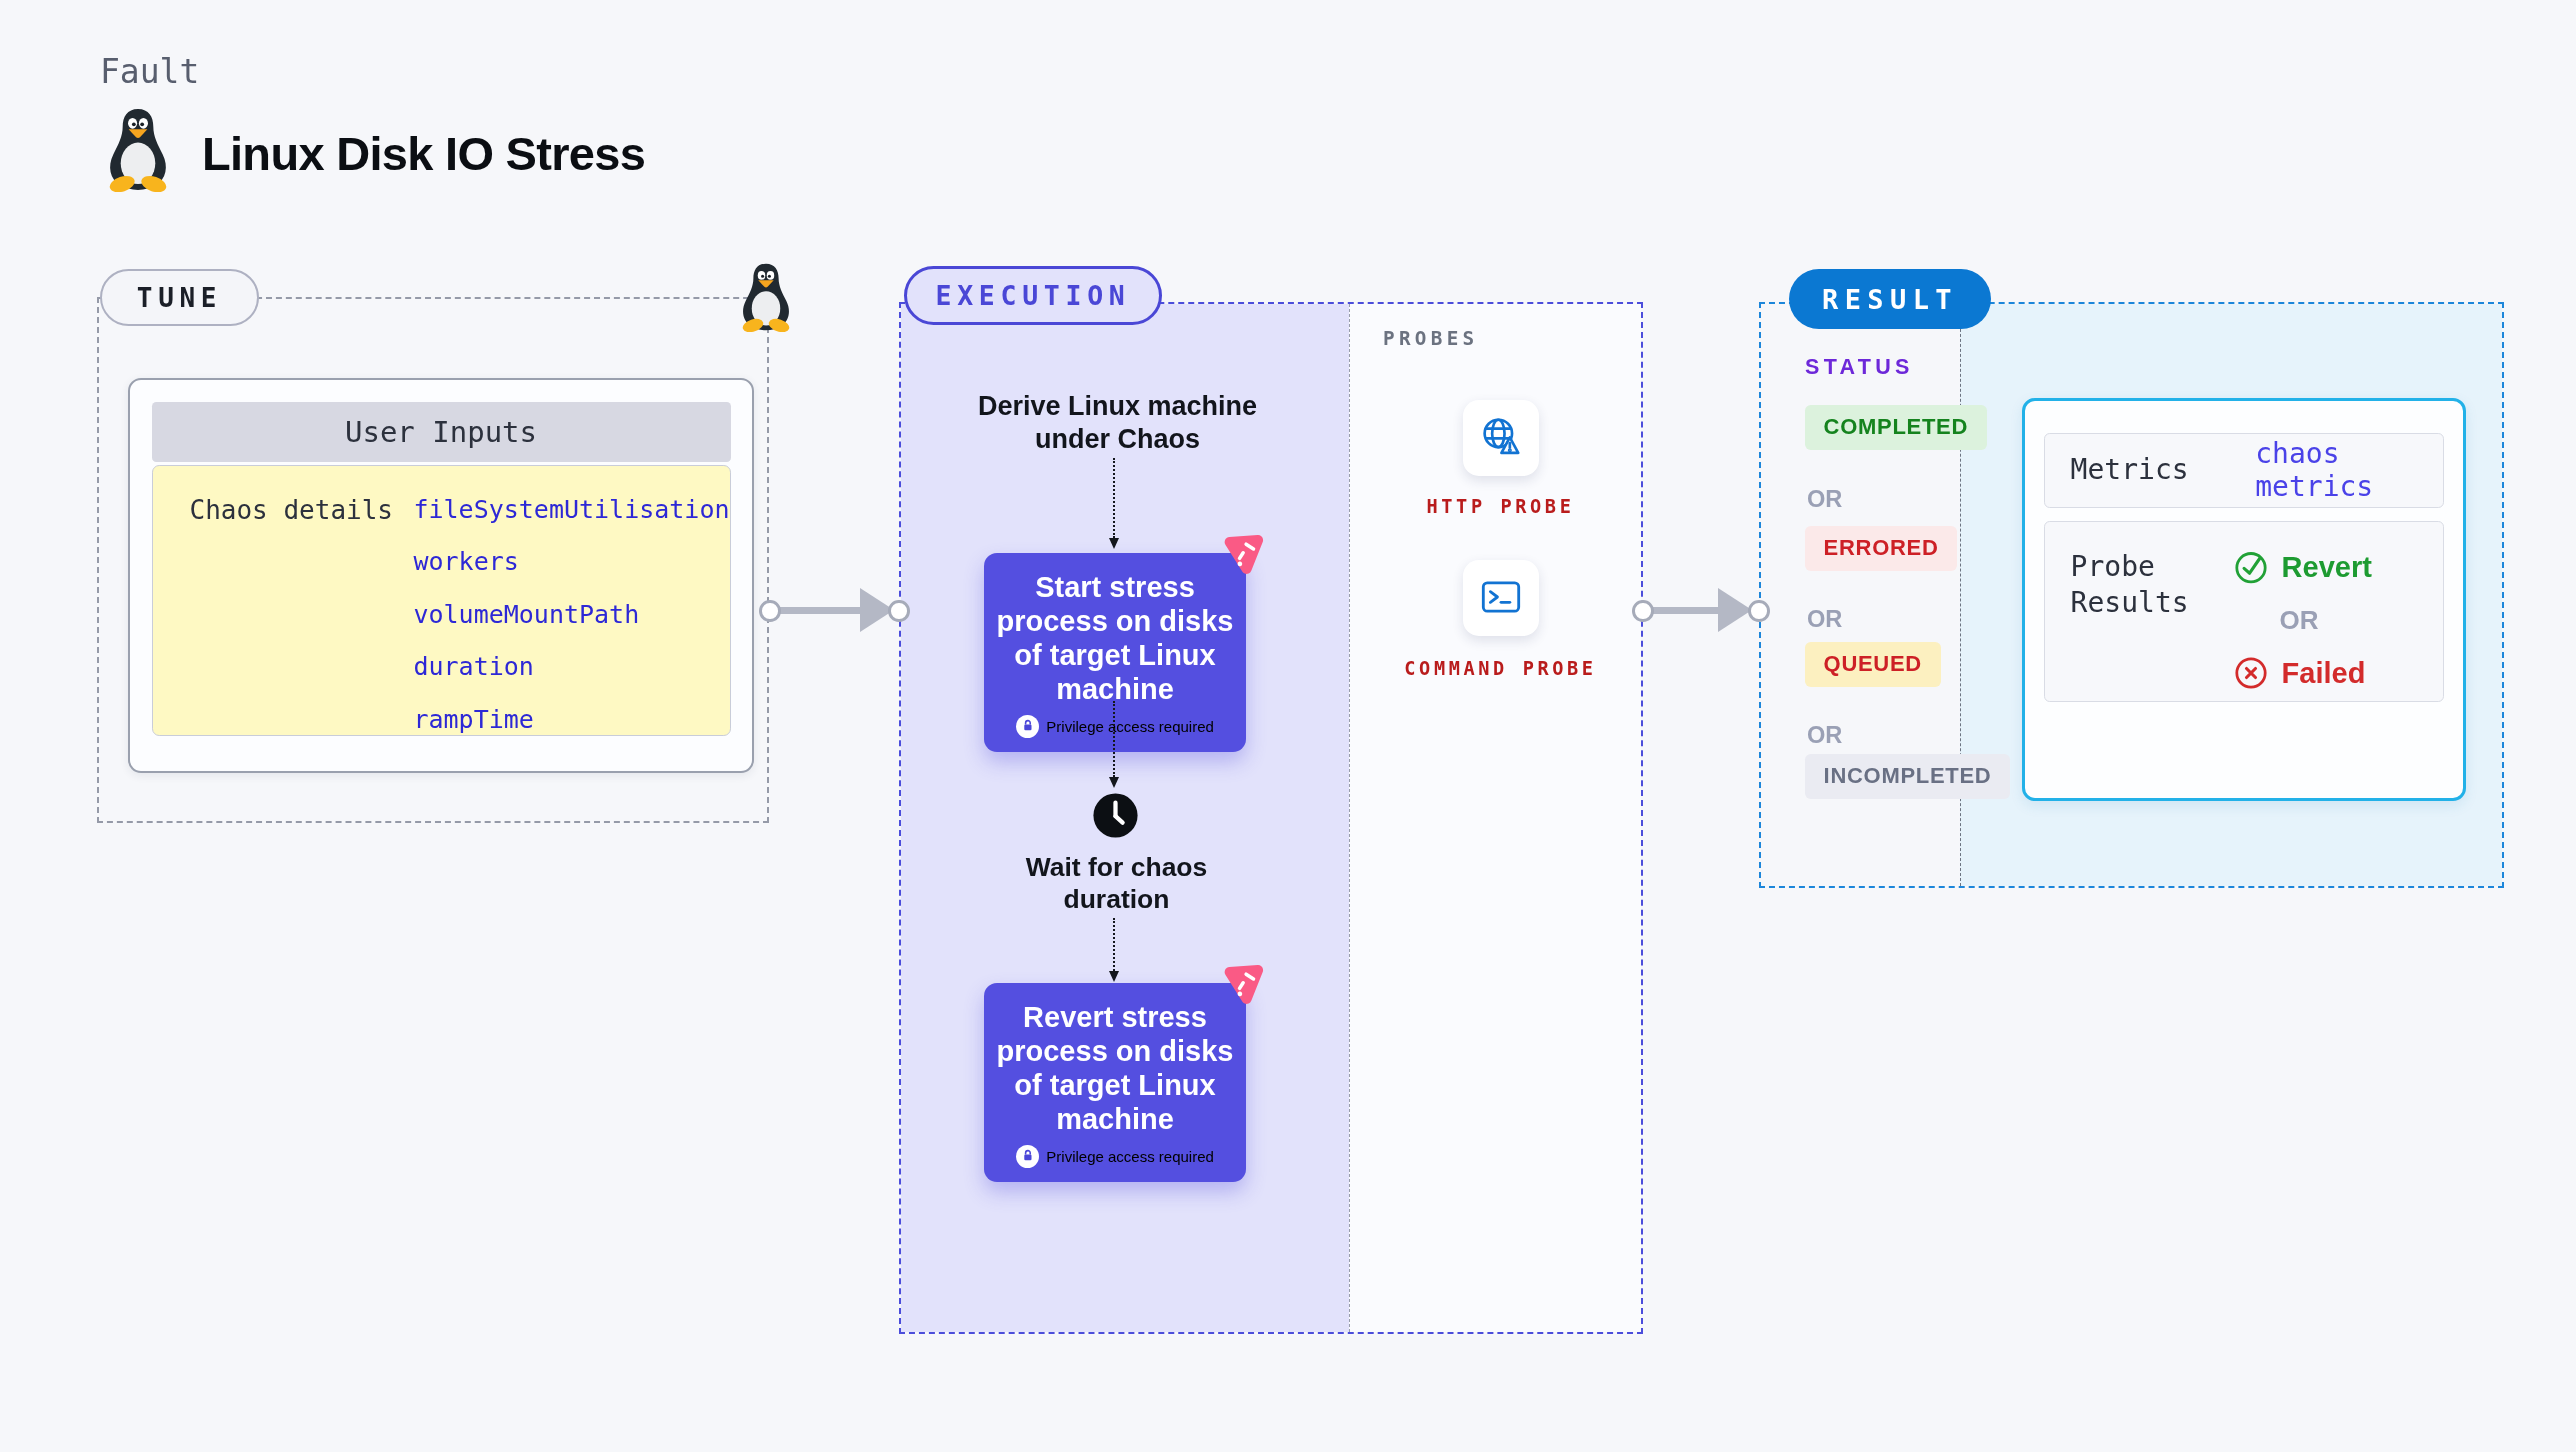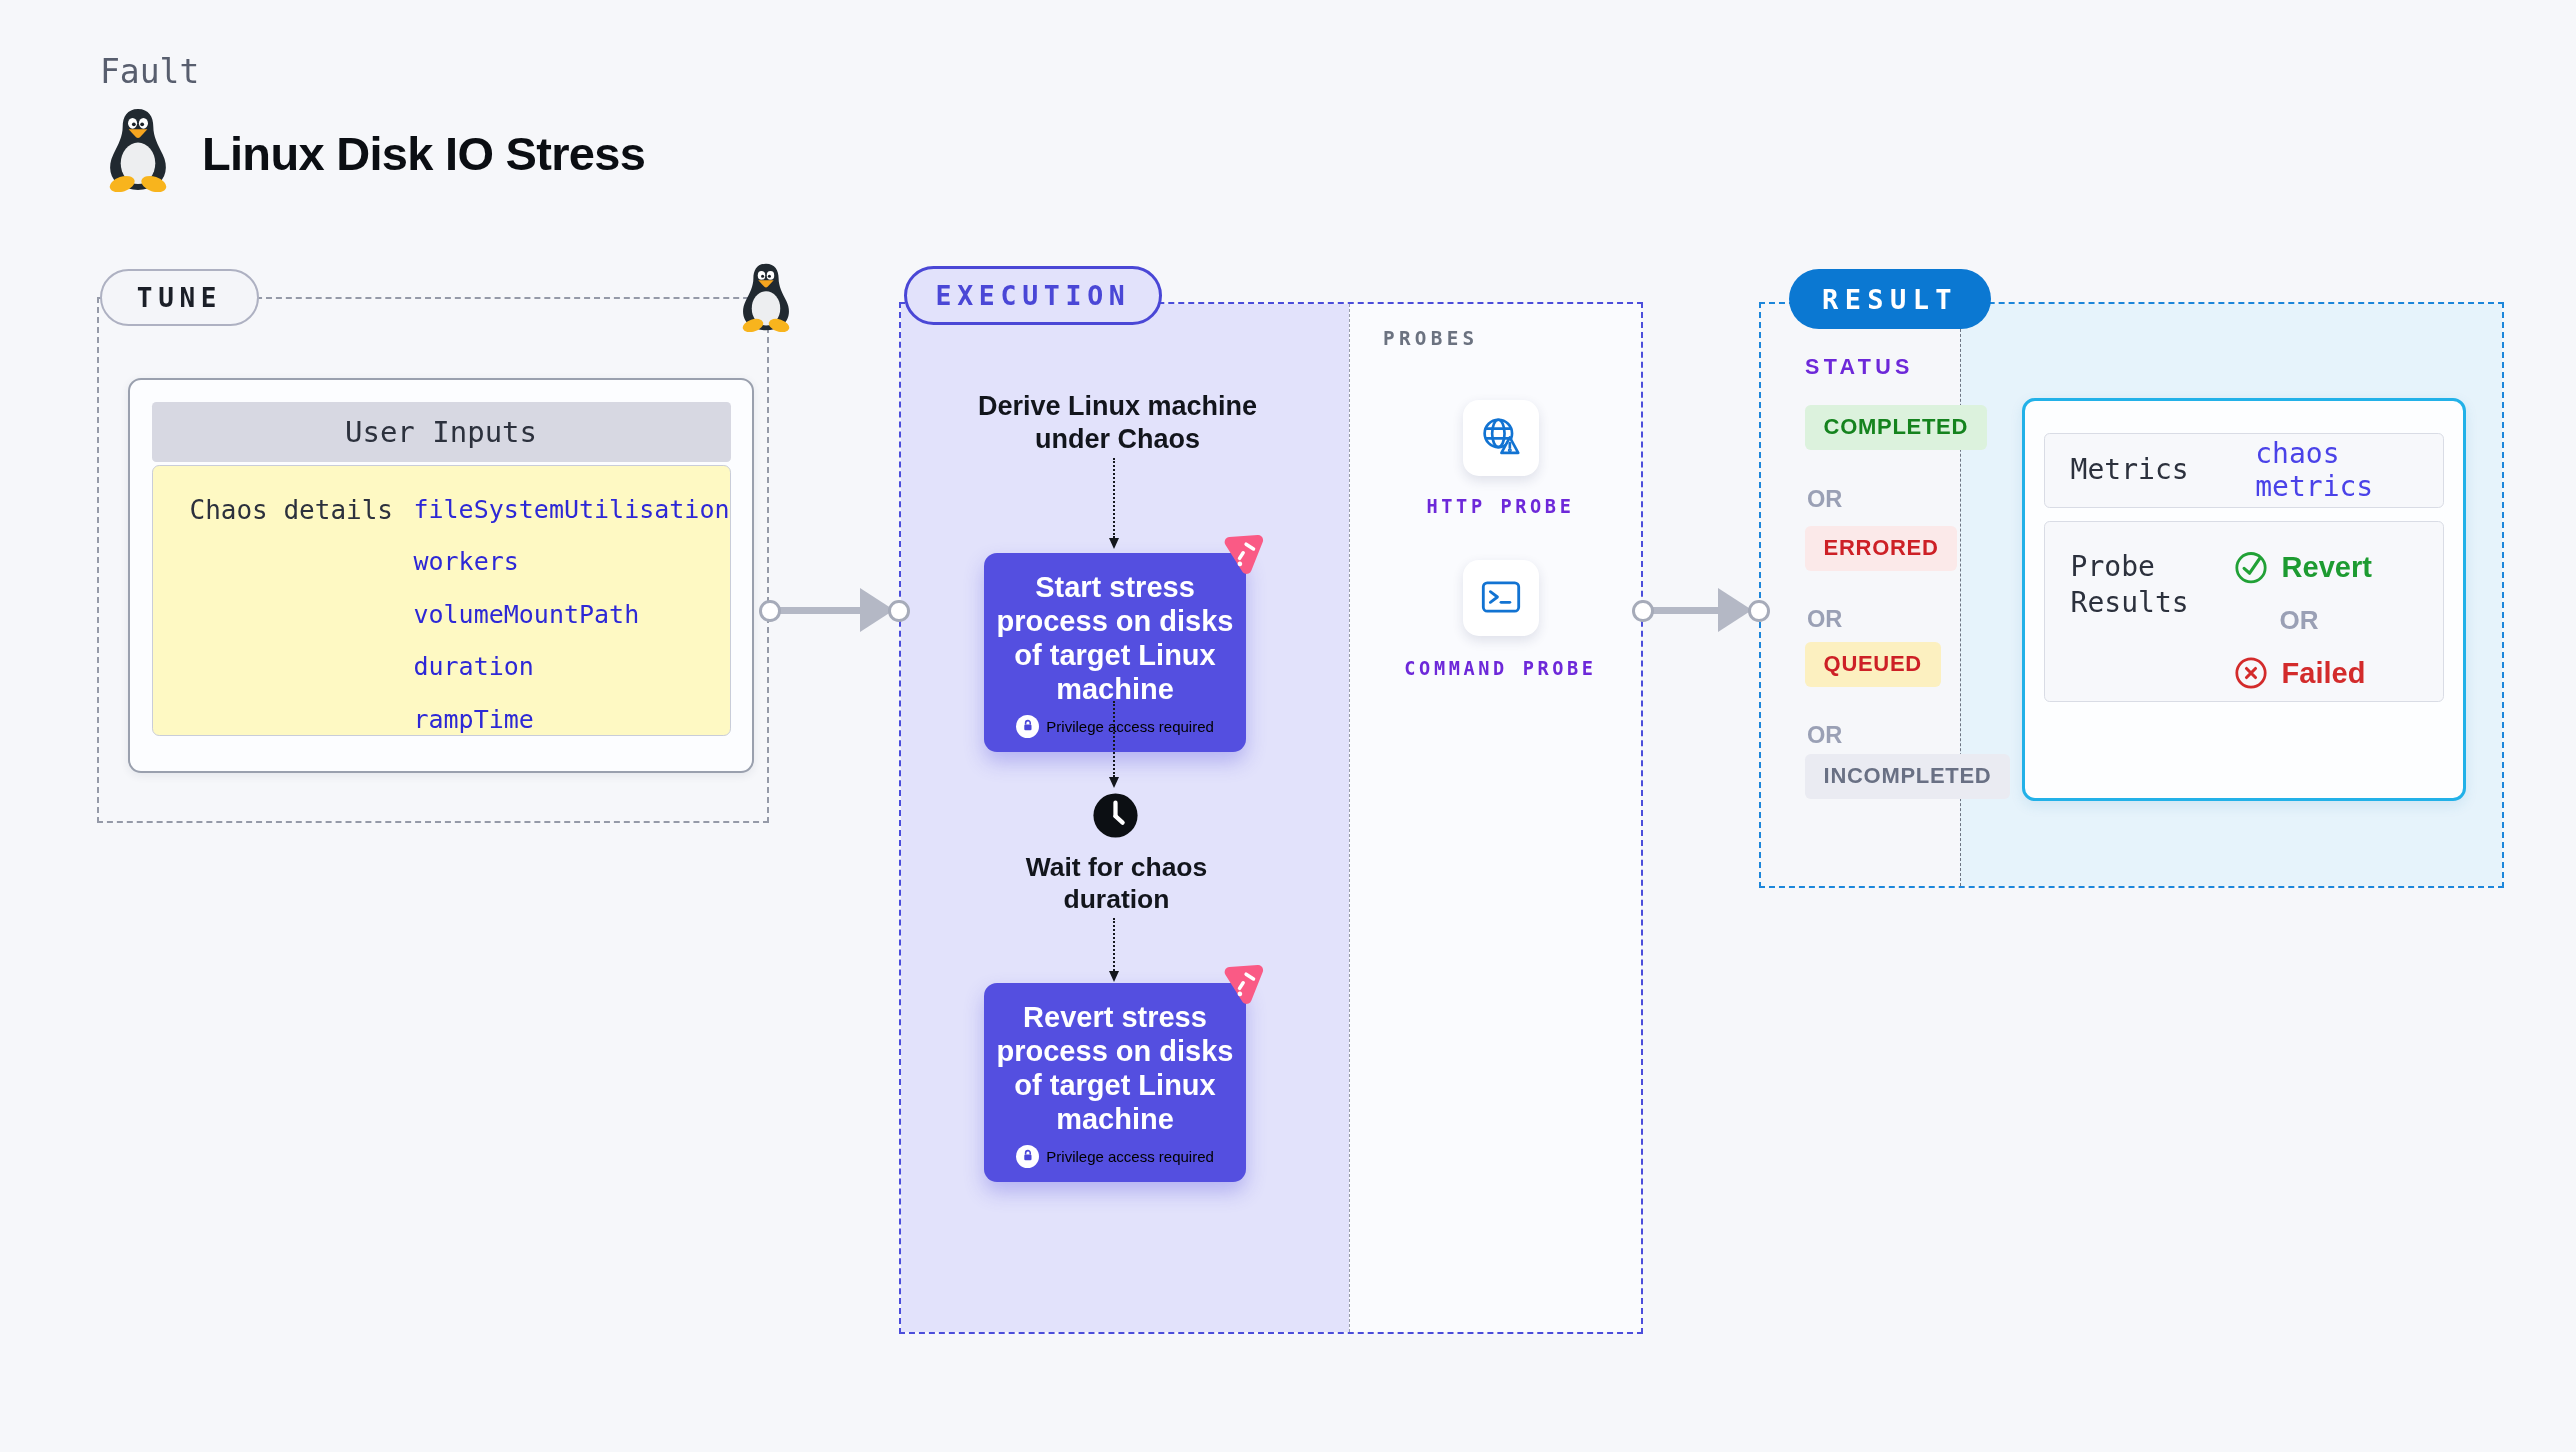--- a/index.html
+++ b/index.html
@@ -76,21 +76,21 @@
   .chaos-pink-icon { position:absolute; top:-24px; right:-24px; width:50px; height:50px; z-index:4; }
   .clock-wrap { position:absolute; width:47px; height:47px; z-index:3; }
 
   .probes-label { position:absolute; left:1383px; top:327px; font-family:"DejaVu Sans Mono",monospace;
                   font-weight:bold; font-size:19.3px; letter-spacing:4.3px; color:#6b7280; z-index:2; }
   .probe-card { position:absolute; width:76px; height:76px; background:#ffffff; border-radius:15.8px;
                 box-shadow:0 4.3px 11.5px rgba(30,40,90,.12); display:flex; align-items:center;
                 justify-content:center; z-index:2; }
   .probe-card svg { width:46px; height:46px; }
   .probe-label { position:absolute; width:229px; text-align:center; font-family:"DejaVu Sans Mono",monospace;
-                 font-weight:bold; font-size:18.6px; letter-spacing:3.6px; color:#6d28d9; line-height:26.5px; z-index:2; }
+                 font-weight:bold; font-size:18.6px; letter-spacing:3.6px; color:#b91c1c; line-height:26.5px; z-index:2; }
 
   
   .result-box { position:absolute; left:1759px; top:302px; width:745px; height:586px;
                 border:2.1px dashed #1c86da; z-index:1; }
   .result-cyan { position:absolute; left:199px; top:0; bottom:0; right:0; background:#e6f3fb;
                  border-left:1.4px dashed #6d7482; }
   .status-label { position:absolute; left:1805px; top:355px; font-size:21.5px; font-weight:bold;
                   letter-spacing:4.3px; color:#6d28d9; z-index:2; }
   .status-badge { position:absolute; left:1805px; padding:9.3px 18.6px; border-radius:5.7px;
                   font-size:22px; font-weight:bold; letter-spacing:0.7px; z-index:2; }

